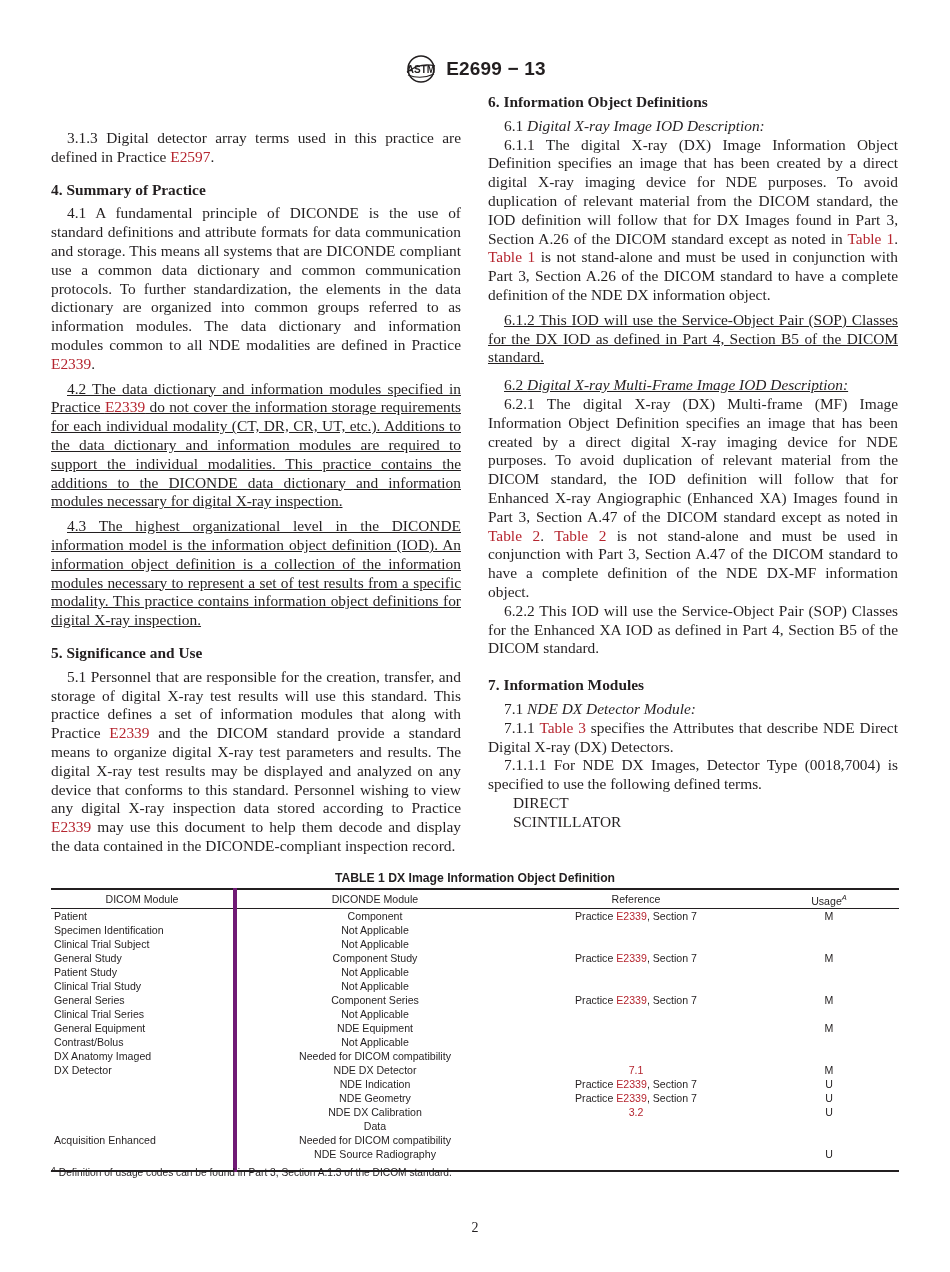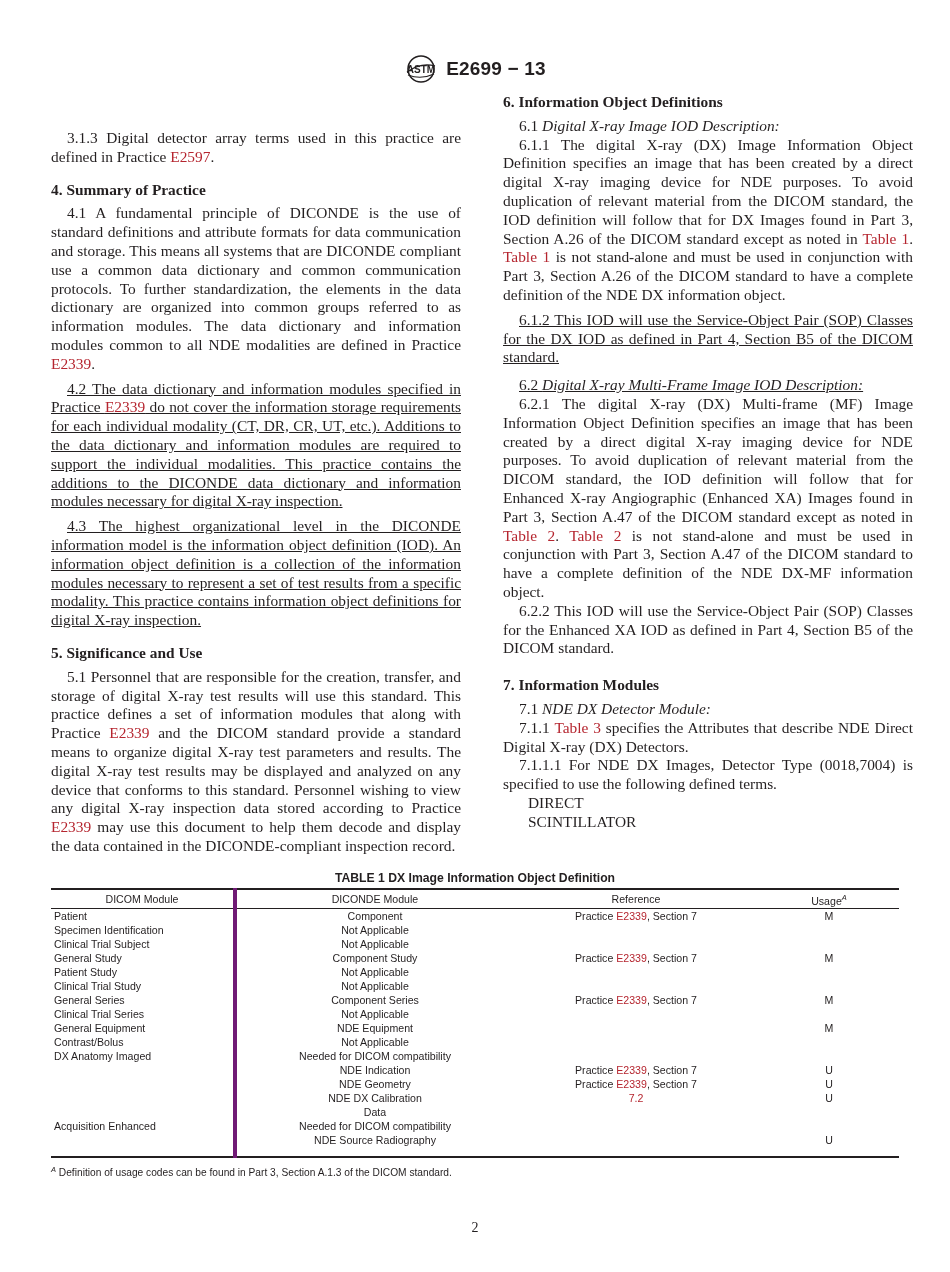--- a/index.html
+++ b/index.html
@@ -5,21 +5,21 @@
   html, body { margin: 0; padding: 0; background: #ffffff; }
   body { width: 950px; height: 1272px; position: relative; overflow: hidden; color: #231f20; }
   .link { color: #b5252f; }
 
   .header { position: absolute; top: 54px; left: 0; width: 950px; display: flex; justify-content: center; align-items: center; }
   .logo { width: 34px; height: 30px; margin-right: 8px; }
   .doc-id { font-family: "Liberation Sans", sans-serif; font-weight: bold; font-size: 19px; letter-spacing: 0.2px; }
 
   .col { position: absolute; top: 93px; width: 410px; font-family: "Liberation Serif", serif; font-size: 15.4px; line-height: 18.8px; text-align: justify; }
   .col-left { left: 51px; margin-top: 36px; }
-  .col-right { left: 503px; }
+  .col-right { left: 488px; }
   .col p { margin: 0; text-indent: 16px; }
   .col p.gap { margin-top: 6px; text-decoration: underline; }
   .col h2 { font-size: 15.4px; font-weight: bold; margin: 14px 0 5px 0; line-height: 18.8px; }
   .col h2.first { margin-top: 0; }
   .col .term { padding-left: 25px; text-indent: 0; text-align: left; }
   .col em { font-style: italic; }
 
   .table-title { position: absolute; top: 871px; left: 0; width: 950px; text-align: center; font-family: "Liberation Sans", sans-serif; font-weight: bold; font-size: 12.2px; }
   .tbl { position: absolute; top: 888px; left: 51px; width: 848px; border-collapse: collapse; font-family: "Liberation Sans", sans-serif; font-size: 10.6px; line-height: 14px; }
   .tbl th { font-weight: normal; padding: 1px 3px 0 3px; border-top: 2px solid #231f20; border-bottom: 1px solid #231f20; }
@@ -150,35 +150,41 @@
         <td class="c3"><span></span><span class="link"></span><span></span>&nbsp;</td>
         <td class="c4">&nbsp;&nbsp;</td>
       </tr>
       <tr>
         <td class="c1">DX Anatomy Imaged</td>
         <td class="c2">Needed for DICOM compatibility</td>
         <td class="c3"><span></span><span class="link"></span><span></span>&nbsp;</td>
         <td class="c4">&nbsp;&nbsp;</td>
       </tr>
       <tr>
+        <td class="c1">DX Detector</td>
+        <td class="c2">NDE DX Detector</td>
+        <td class="c3"><span></span><span class="link">7.1</span><span></span></td>
+        <td class="c4">M</td>
+      </tr>
+      <tr>
         <td class="c1">&nbsp;&nbsp;</td>
         <td class="c2">NDE Indication</td>
         <td class="c3"><span>Practice </span><span class="link">E2339</span><span>, Section 7</span></td>
         <td class="c4">U</td>
       </tr>
       <tr>
         <td class="c1">&nbsp;&nbsp;</td>
         <td class="c2">NDE Geometry</td>
         <td class="c3"><span>Practice </span><span class="link">E2339</span><span>, Section 7</span></td>
         <td class="c4">U</td>
       </tr>
       <tr>
         <td class="c1">&nbsp;&nbsp;</td>
         <td class="c2">NDE DX Calibration</td>
-        <td class="c3"><span></span><span class="link">7.2</span><span></span></td>
+        <td class="c3"><span></span><span class="link">3.2</span><span></span></td>
         <td class="c4">U</td>
       </tr>
       <tr>
         <td class="c1">&nbsp;&nbsp;</td>
         <td class="c2">Data</td>
         <td class="c3"><span></span><span class="link"></span><span></span>&nbsp;</td>
         <td class="c4">&nbsp;&nbsp;</td>
       </tr>
       <tr>
         <td class="c1">Acquisition Enhanced</td>

